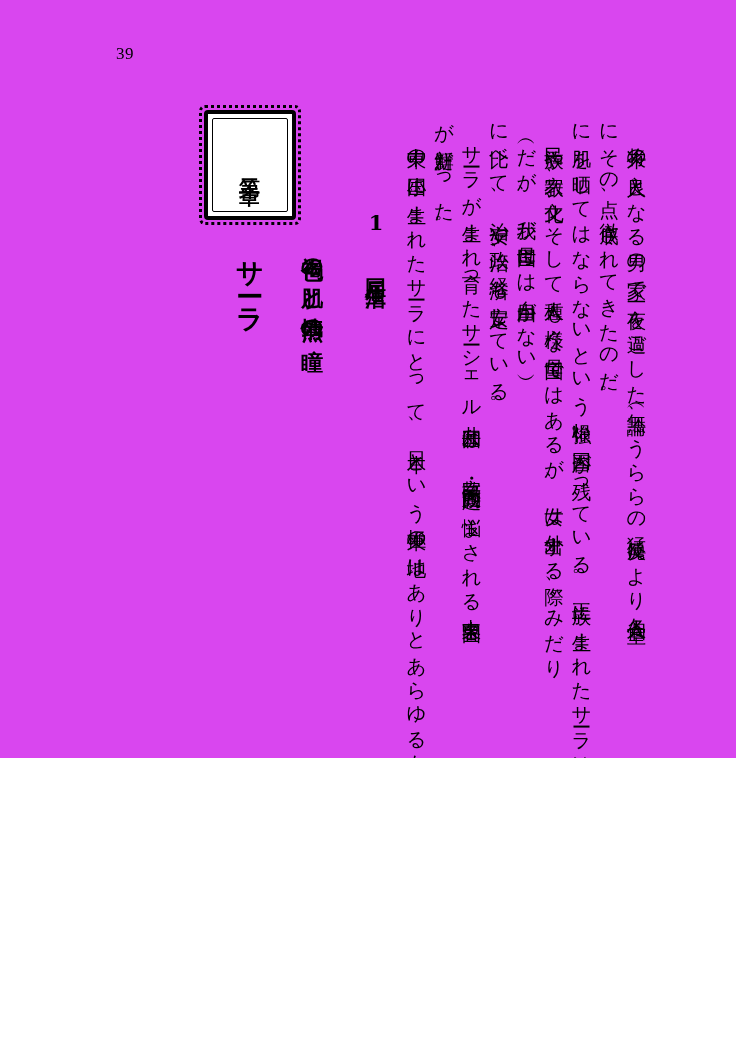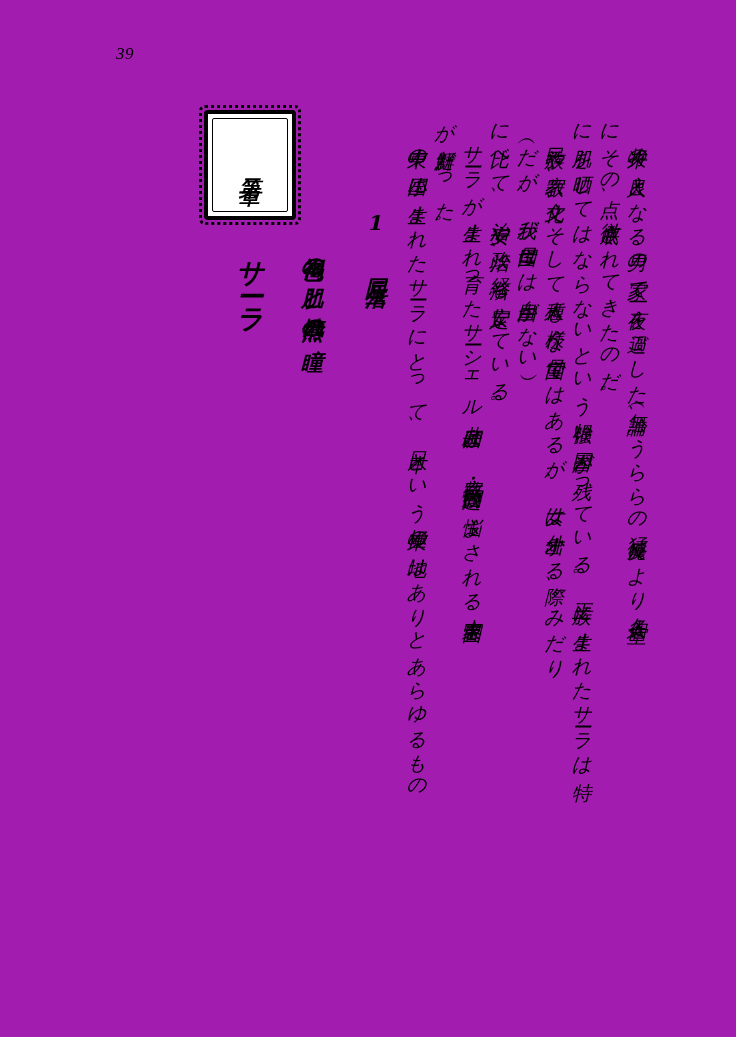--- a/index.html
+++ b/index.html
@@ -7,24 +7,23 @@
     padding: 0;
     background: #ffffff;
   }
   body {
     font-family: "Liberation Serif", "DejaVu Serif", serif;
     color: #000000;
   }
   .page {
     position: relative;
     width: 736px;
-    height: 1037px;
-    background: #a21caf;
+    height: 758px;
+    background: #d946ef;
     overflow: hidden;
-    font-style: italic;
   }
 
   
   .page-number {
     position: absolute;
     top: 44px;
     left: 116px;
     font-size: 17px;
     font-family: "Liberation Serif", "DejaVu Serif", serif;
     letter-spacing: 0.5px;

